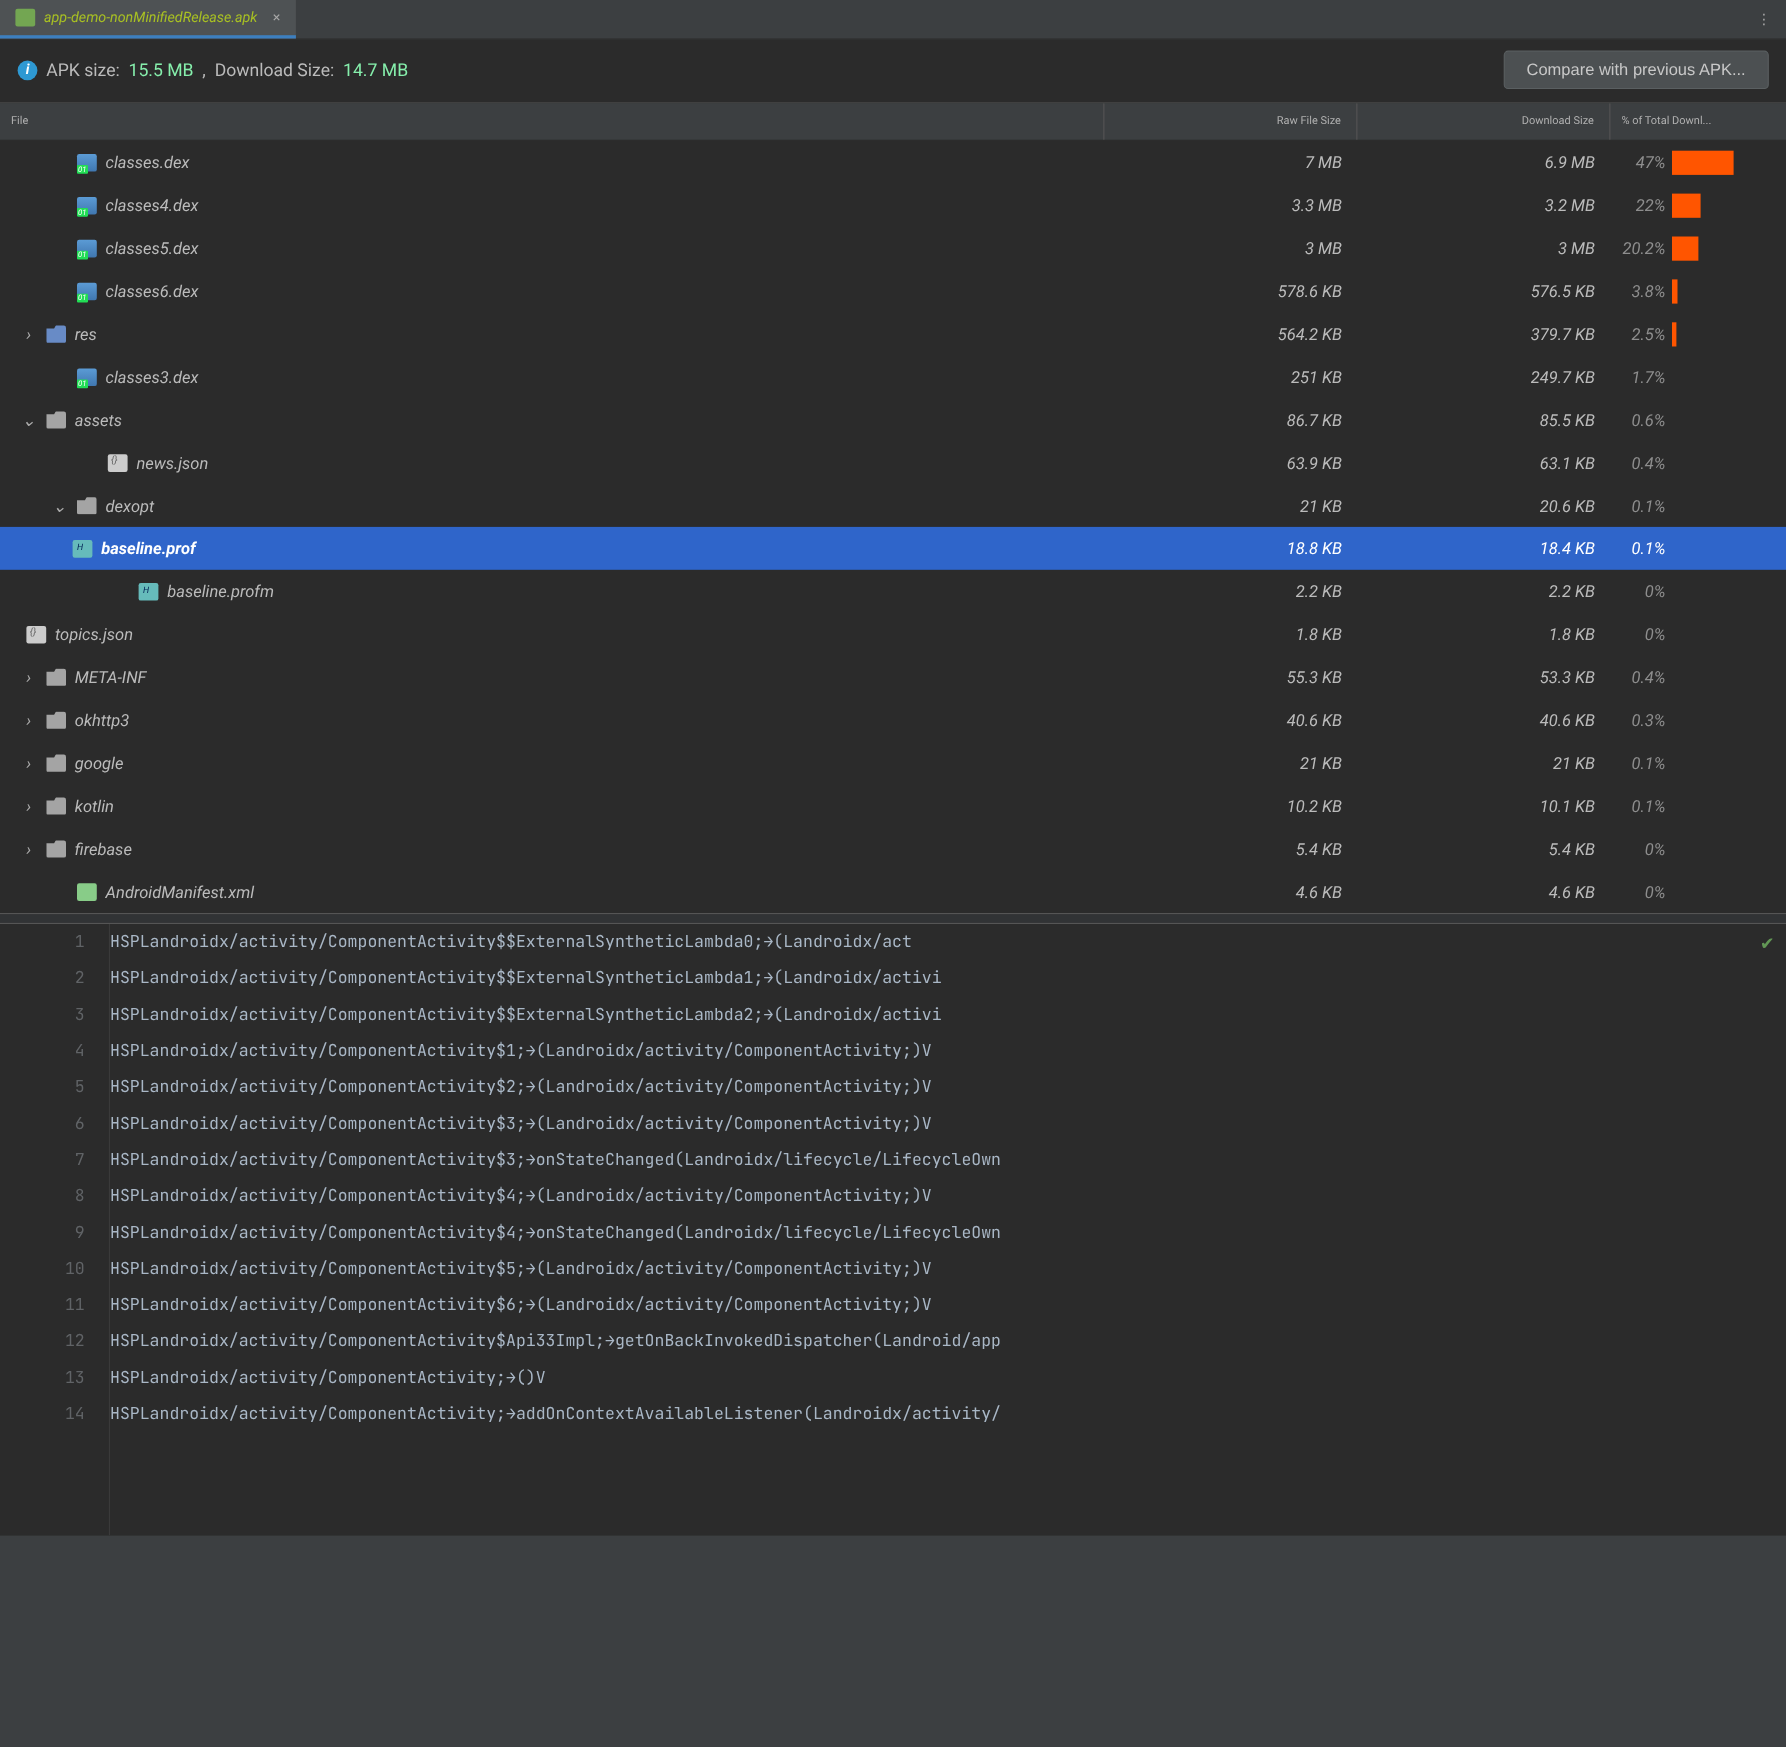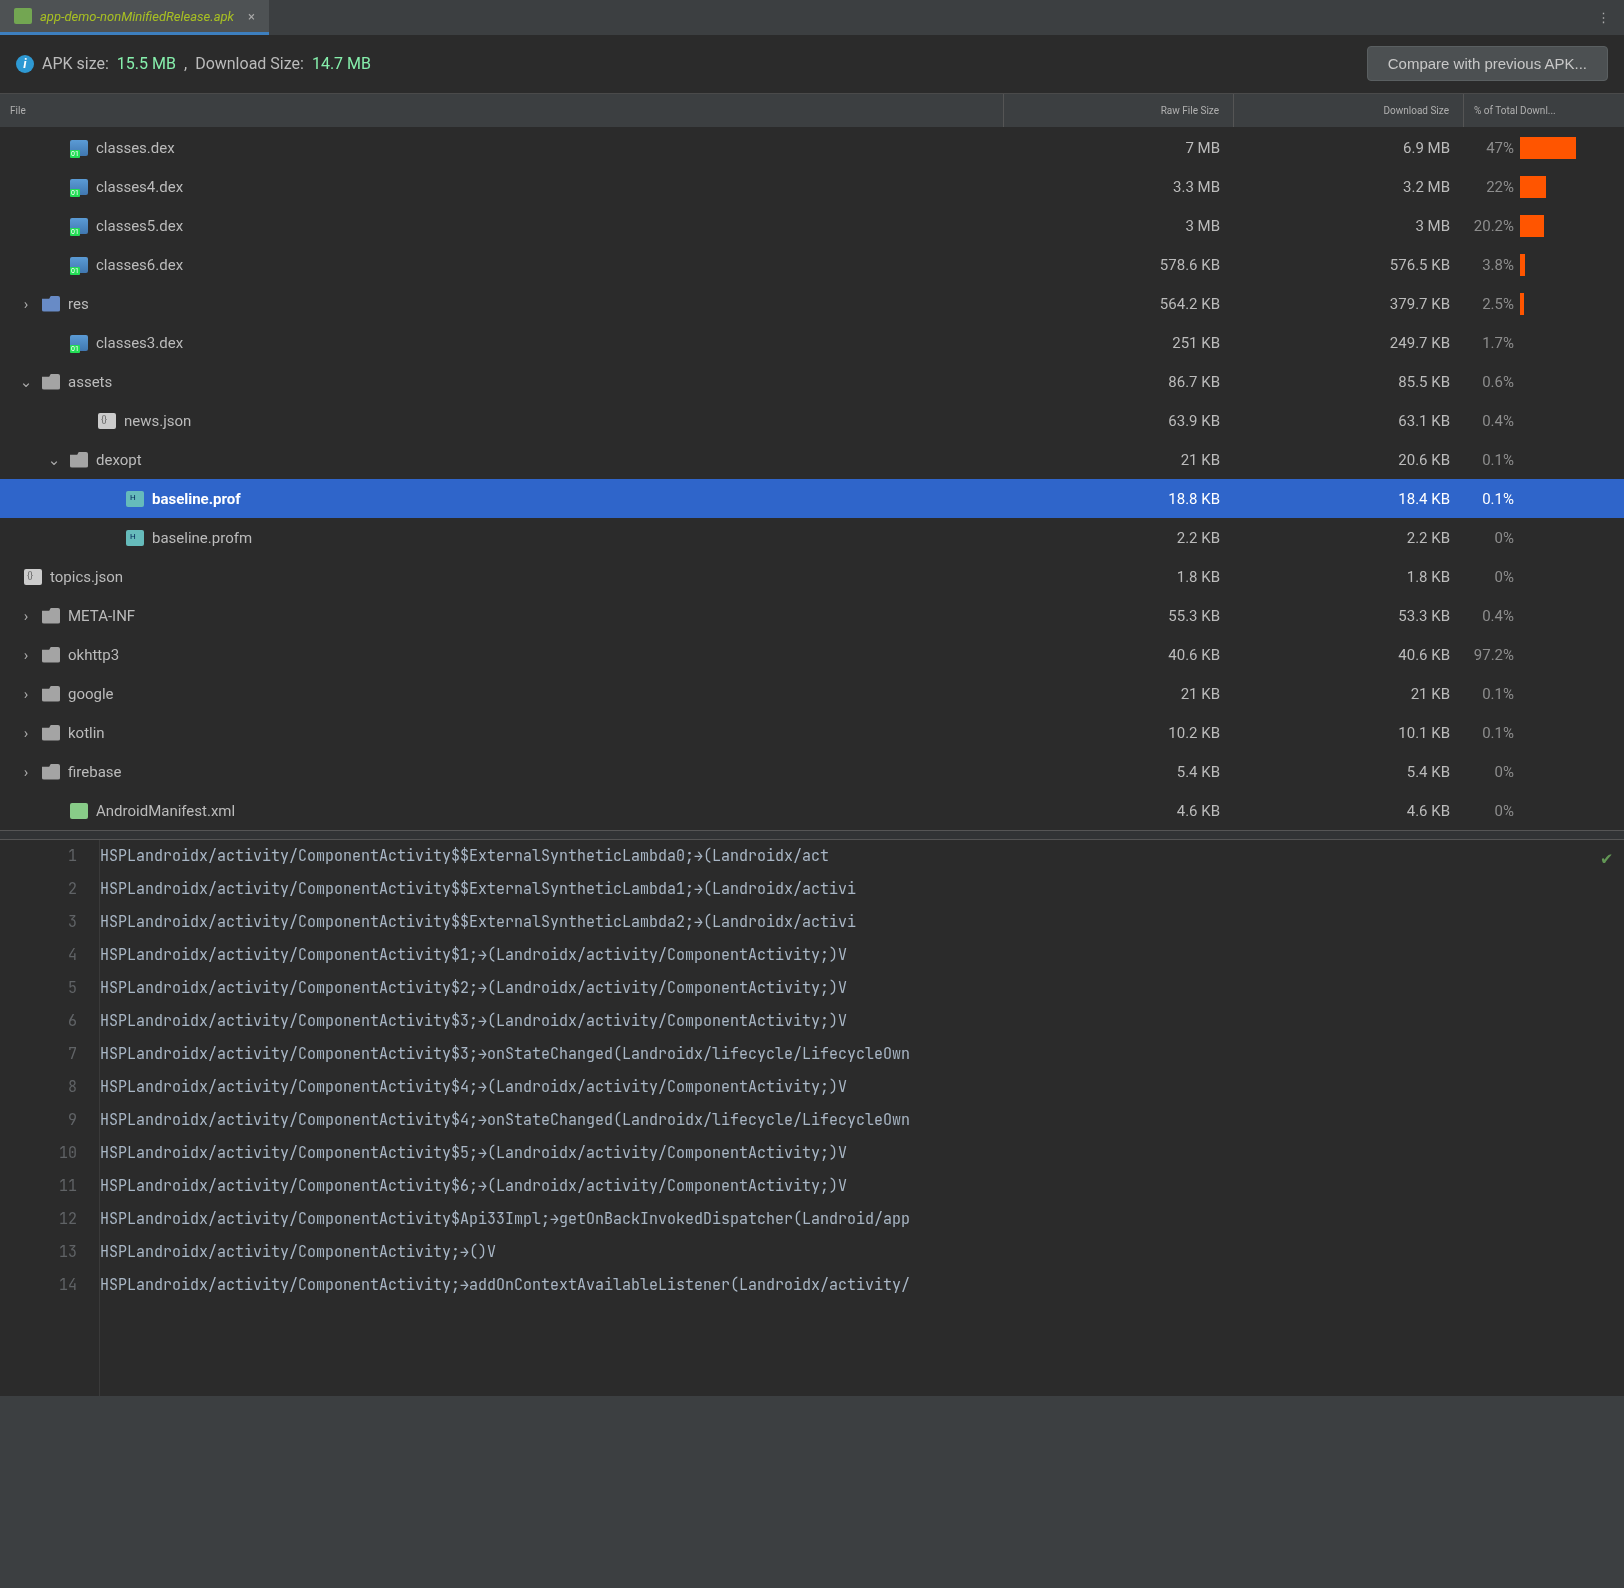--- a/index.html
+++ b/index.html
@@ -71,20 +71,21 @@
   .col-raw { width: 230px; text-align: right; padding-right: 14px; border-right:1px solid #555; height:100%; display:flex; align-items:center; justify-content:flex-end;}
   .col-dl { width: 230px; text-align: right; padding-right: 14px; border-right:1px solid #555; height:100%; display:flex; align-items:center; justify-content:flex-end;}
   .col-pct { width: 160px; padding-left: 10px; height:100%; display:flex; align-items:center;}
   .file-list { background: #2b2b2b; overflow: hidden; }
   .row {
     display: flex;
     height: 39px;
     align-items: center;
     color: #bbbbbb;
     font-size: 15px;
+    font-style: italic;
   }
   .row.selected { background: #2f65ca; color: #fff; }
   .row.selected .cell-pct { color:#fff; }
   .cell-file { flex: 1; display: flex; align-items: center; gap: 8px; }
   .cell-raw { width: 230px; text-align: right; padding-right: 14px; }
   .cell-dl { width: 230px; text-align: right; padding-right: 14px; }
   .cell-pct { width: 160px; display:flex; align-items:center; gap:6px; color:#8d8d8d; }
   .pct-val { width: 50px; text-align:right; }
   .bar { height: 22px; background: #ff5500; }
   .chev { width: 16px; text-align: center; color: #aaa; }
@@ -247,21 +248,21 @@
         <span class="ico folder"></span>
         <span>dexopt</span>
       </div>
       <div class="cell-raw">21 KB</div>
       <div class="cell-dl">20.6 KB</div>
       <div class="cell-pct">
         <span class="pct-val">0.1%</span>
       </div>
     </div>
     <div class="row selected">
-      <div class="cell-file" style="padding-left:102px">
+      <div class="cell-file" style="padding-left:42px">
         <span class="chev"></span>
         <span class="ico prof"></span>
         <span class="sel-bold">baseline.prof</span>
       </div>
       <div class="cell-raw">18.8 KB</div>
       <div class="cell-dl">18.4 KB</div>
       <div class="cell-pct">
         <span class="pct-val">0.1%</span>
       </div>
     </div>
@@ -303,21 +304,21 @@
     </div>
     <div class="row">
       <div class="cell-file" style="padding-left:18px">
         <span class="chev">›</span>
         <span class="ico folder"></span>
         <span>okhttp3</span>
       </div>
       <div class="cell-raw">40.6 KB</div>
       <div class="cell-dl">40.6 KB</div>
       <div class="cell-pct">
-        <span class="pct-val">97.2%</span>
+        <span class="pct-val">0.3%</span>
       </div>
     </div>
     <div class="row">
       <div class="cell-file" style="padding-left:18px">
         <span class="chev">›</span>
         <span class="ico folder"></span>
         <span>google</span>
       </div>
       <div class="cell-raw">21 KB</div>
       <div class="cell-dl">21 KB</div>

